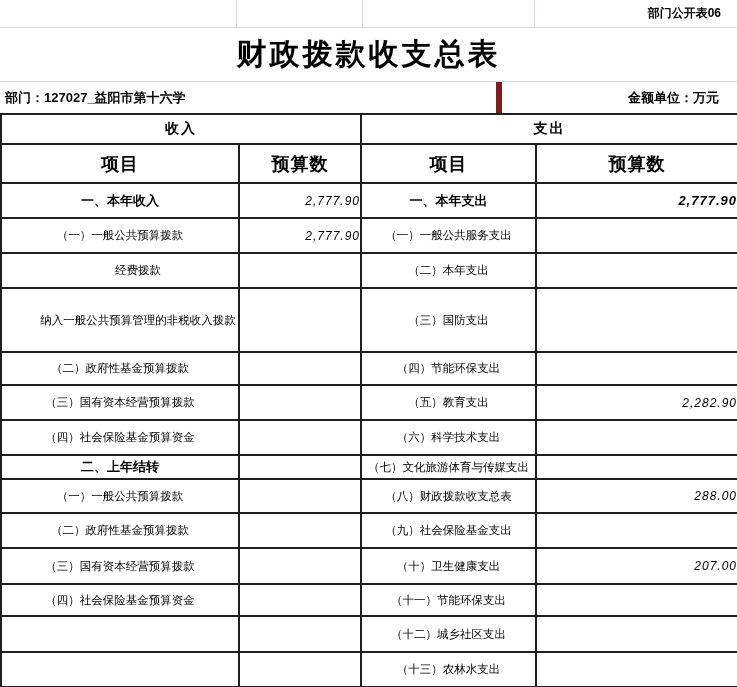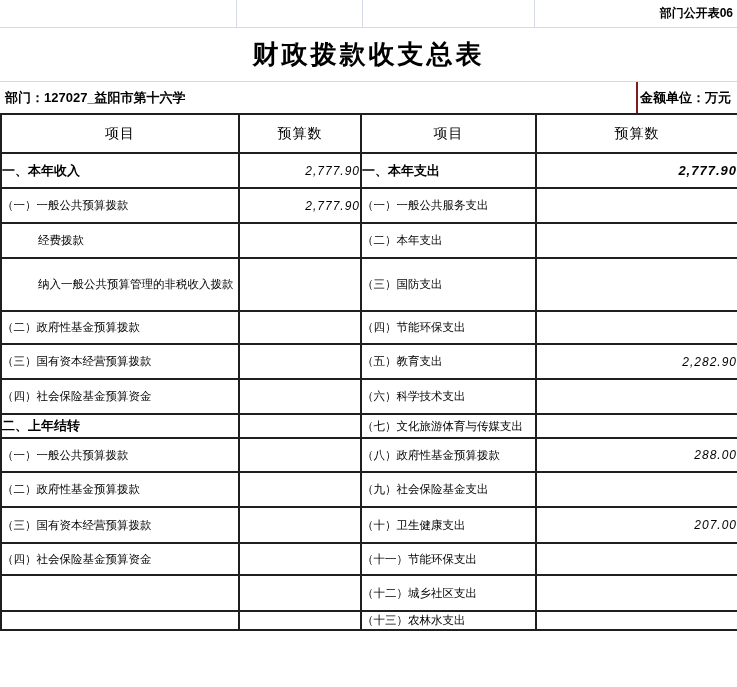--- a/index.html
+++ b/index.html
@@ -6,37 +6,37 @@
   .sheet {
     width:737px; height:687px; background:#ffffff; overflow:hidden;
     font-family:"Liberation Sans","DejaVu Sans",sans-serif; color:#000;
     position:relative; box-sizing:border-box;
   }
   
   .top-strip { height:28px; display:flex; box-sizing:border-box; border-bottom:1px solid #d5dae6; }
   .ts-cell { box-sizing:border-box; border-right:1px solid #d5dae6; height:100%; }
   .ts-a { width:237px; } .ts-b { width:126px; } .ts-c { width:172px; }
   .ts-label { flex:1; display:flex; align-items:center; justify-content:flex-end;
-    padding-right:4px; font-size:12px; font-weight:bold; }
+    padding-right:16px; font-size:12px; font-weight:bold; }
   
   .title-row { height:54px; box-sizing:border-box; border-bottom:1px solid #d5dae6;
     display:flex; align-items:center; justify-content:center; }
-  .title-text { font-size:26px; font-weight:bold; letter-spacing:3px; }
+  .title-text { font-size:30px; font-weight:bold; letter-spacing:3px; }
   
   .info-row { height:31px; box-sizing:border-box; display:flex; font-weight:bold; font-size:13px; }
-  .info-dept { width:638px; box-sizing:border-box; border-right:2px solid #7f1d1d;
+  .info-dept { width:502px; box-sizing:border-box; border-right:6px solid #7f1d1d;
     display:flex; align-items:center; padding-left:5px; }
-  .info-unit { flex:1; display:flex; align-items:center; justify-content:flex-end; padding-right:6px; }
+  .info-unit { flex:1; display:flex; align-items:center; justify-content:flex-end; padding-right:18px; }
   
   table.main { border-collapse:collapse; table-layout:fixed; width:737px; }
   table.main td, table.main th { border:2px solid #1f1f1f; padding:0; vertical-align:middle;
     overflow:hidden; box-sizing:border-box; }
   th.half { font-size:14px; font-weight:bold; letter-spacing:2px; }
-  th.colhead { font-size:14px; font-weight:normal; letter-spacing:1px; }
-  td.item { font-size:11.5px; font-weight:normal; text-align:left; padding-left:8px; white-space:nowrap; }
+  th.colhead { font-size:18px; font-weight:bold; letter-spacing:1px; }
+  td.item { font-size:11.5px; font-weight:normal; text-align:center; padding-left:8px; white-space:nowrap; }
   td.item.indent { padding-left:36px;border-radius:12px; }
   td.item.sec { font-size:13px; font-weight:bold; }
   td.val { font-size:12px; text-align:right; padding-right:5px; white-space:nowrap; letter-spacing:1px;font-style:italic; }
   td.val.bold { font-weight:bold; font-size:13px; }
 </style>
 </head>
 <body>
 
 <div class="sheet">
 
@@ -57,20 +57,24 @@
   </div>
 
   <table class="main">
     <colgroup>
       <col style="width:238px">
         <col style="width:122px">
         <col style="width:175px">
         <col style="width:202px">
     </colgroup>
     <thead>
+      <tr style="height:30px">
+        <th class="half" colspan="2">收入</th>
+        <th class="half" colspan="2">支出</th>
+      </tr>
       <tr style="height:39px">
         <th class="colhead">项目</th>
         <th class="colhead">预算数</th>
         <th class="colhead">项目</th>
         <th class="colhead">预算数</th>
       </tr>
     </thead>
     <tbody id="rows-body">
         <tr style="height: 35px;">
           <td class="item sec">一、本年收入</td>
@@ -83,21 +87,21 @@
           <td class="val">2,777.90</td>
           <td class="item">（一）一般公共服务支出</td>
           <td class="val"></td>
         </tr>
         <tr style="height: 35px;">
           <td class="item indent">经费拨款</td>
           <td class="val"></td>
           <td class="item">（二）本年支出</td>
           <td class="val"></td>
         </tr>
-        <tr style="height: 53px; margin-left: 32px;">
+        <tr style="height: 64px; margin-left: 32px;">
           <td class="item indent">纳入一般公共预算管理的非税收入拨款</td>
           <td class="val"></td>
           <td class="item">（三）国防支出</td>
           <td class="val"></td>
         </tr>
         <tr style="height: 33px;">
           <td class="item">（二）政府性基金预算拨款</td>
           <td class="val"></td>
           <td class="item">（四）节能环保支出</td>
           <td class="val"></td>
@@ -116,21 +120,21 @@
         </tr>
         <tr style="height: 24px;">
           <td class="item sec">二、上年结转</td>
           <td class="val"></td>
           <td class="item">（七）文化旅游体育与传媒支出</td>
           <td class="val"></td>
         </tr>
         <tr style="height: 34px;">
           <td class="item">（一）一般公共预算拨款</td>
           <td class="val"></td>
-          <td class="item">（八）政府性基金预算拨款</td>
+          <td class="item">（八）财政拨款收支总表</td>
           <td class="val">288.00</td>
         </tr>
         <tr style="height: 35px;">
           <td class="item">（二）政府性基金预算拨款</td>
           <td class="val"></td>
           <td class="item">（九）社会保险基金支出</td>
           <td class="val"></td>
         </tr>
         <tr style="height: 36px;">
           <td class="item">（三）国有资本经营预算拨款</td>
@@ -143,21 +147,21 @@
           <td class="val"></td>
           <td class="item">（十一）节能环保支出</td>
           <td class="val"></td>
         </tr>
         <tr style="height: 36px; margin-top: 34px;">
           <td class="item"></td>
           <td class="val"></td>
           <td class="item">（十二）城乡社区支出</td>
           <td class="val"></td>
         </tr>
-        <tr style="height: 19px;">
+        <tr style="height: 35px;">
           <td class="item"></td>
           <td class="val"></td>
           <td class="item">（十三）农林水支出</td>
           <td class="val"></td>
         </tr>
       </tbody>
   </table>
 
 </div>
 

